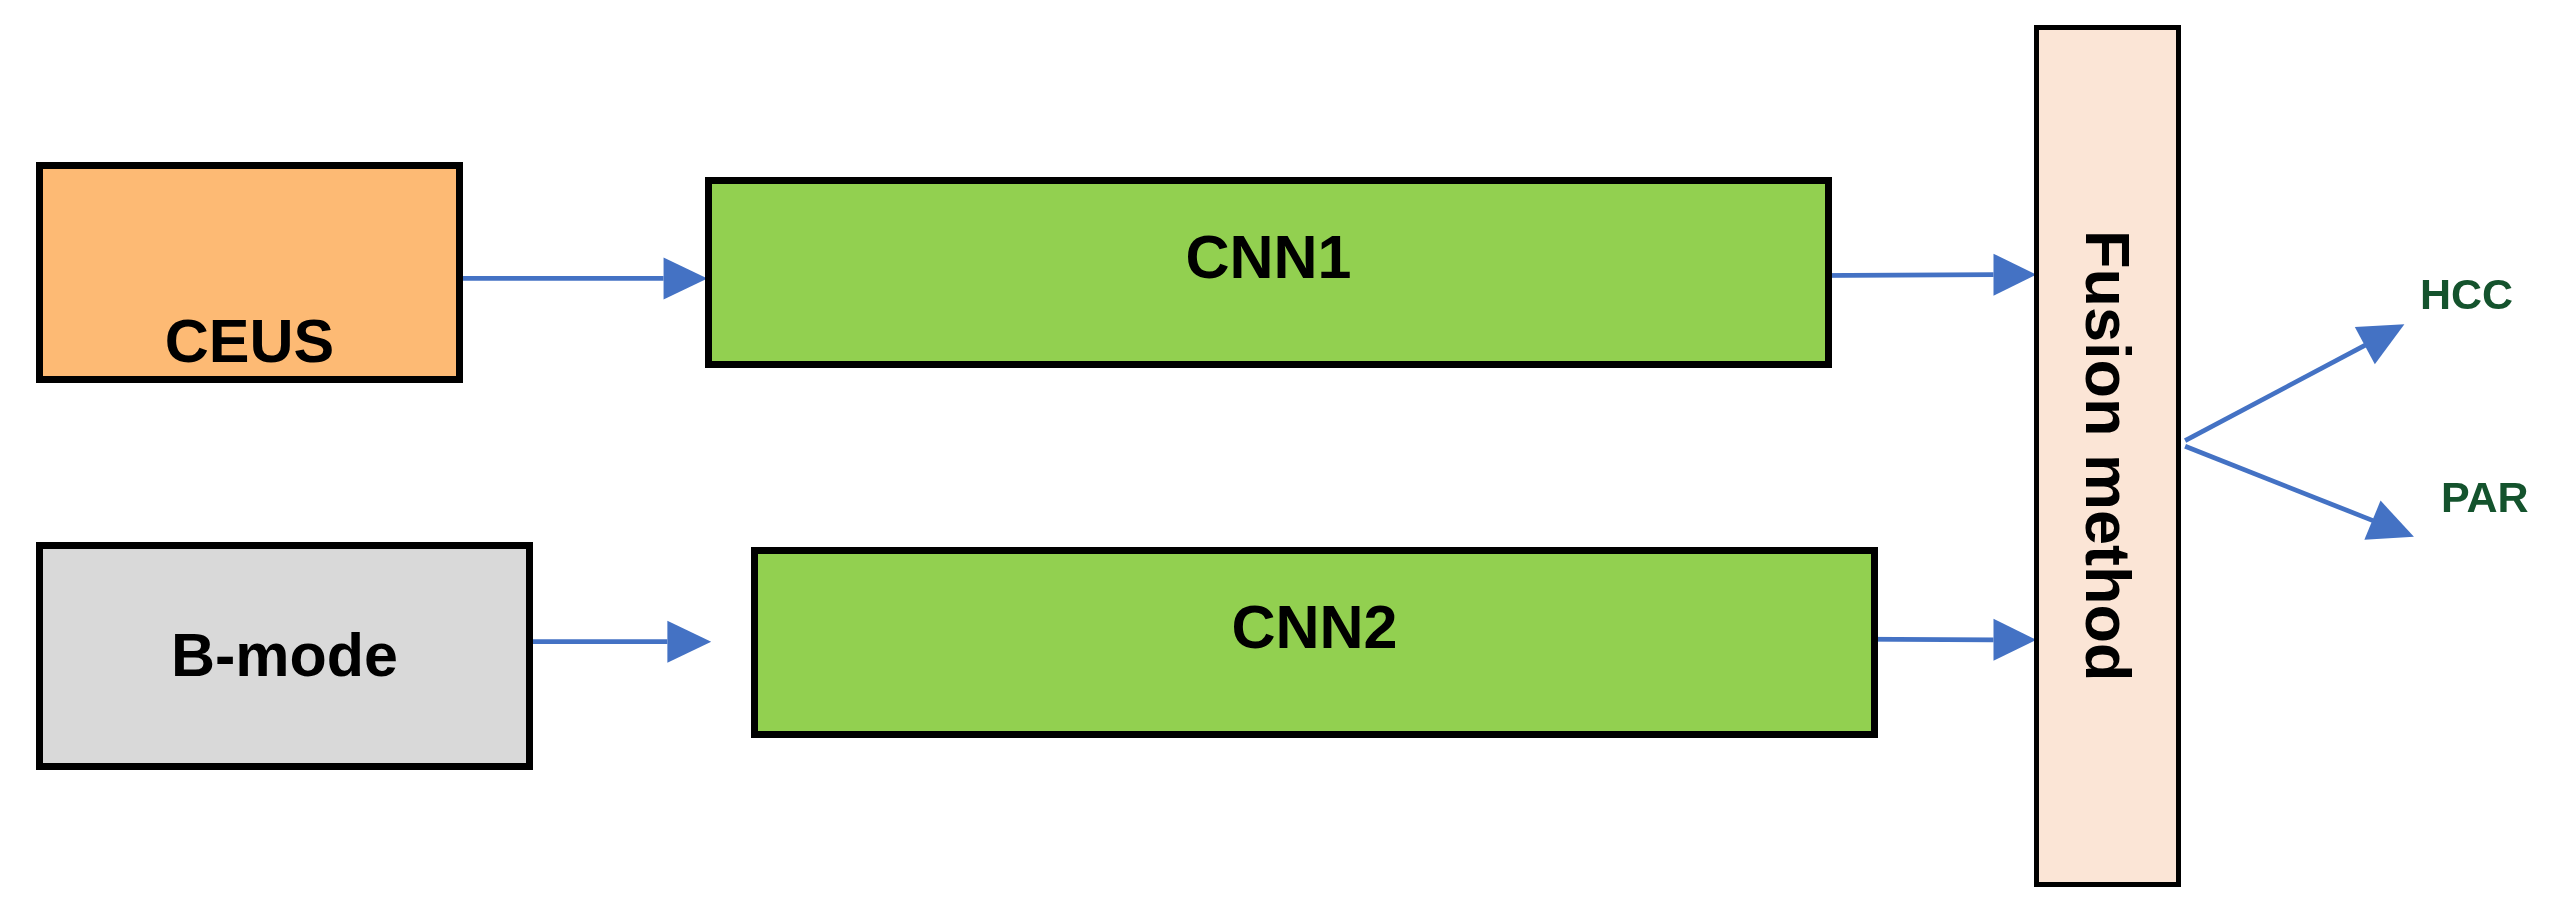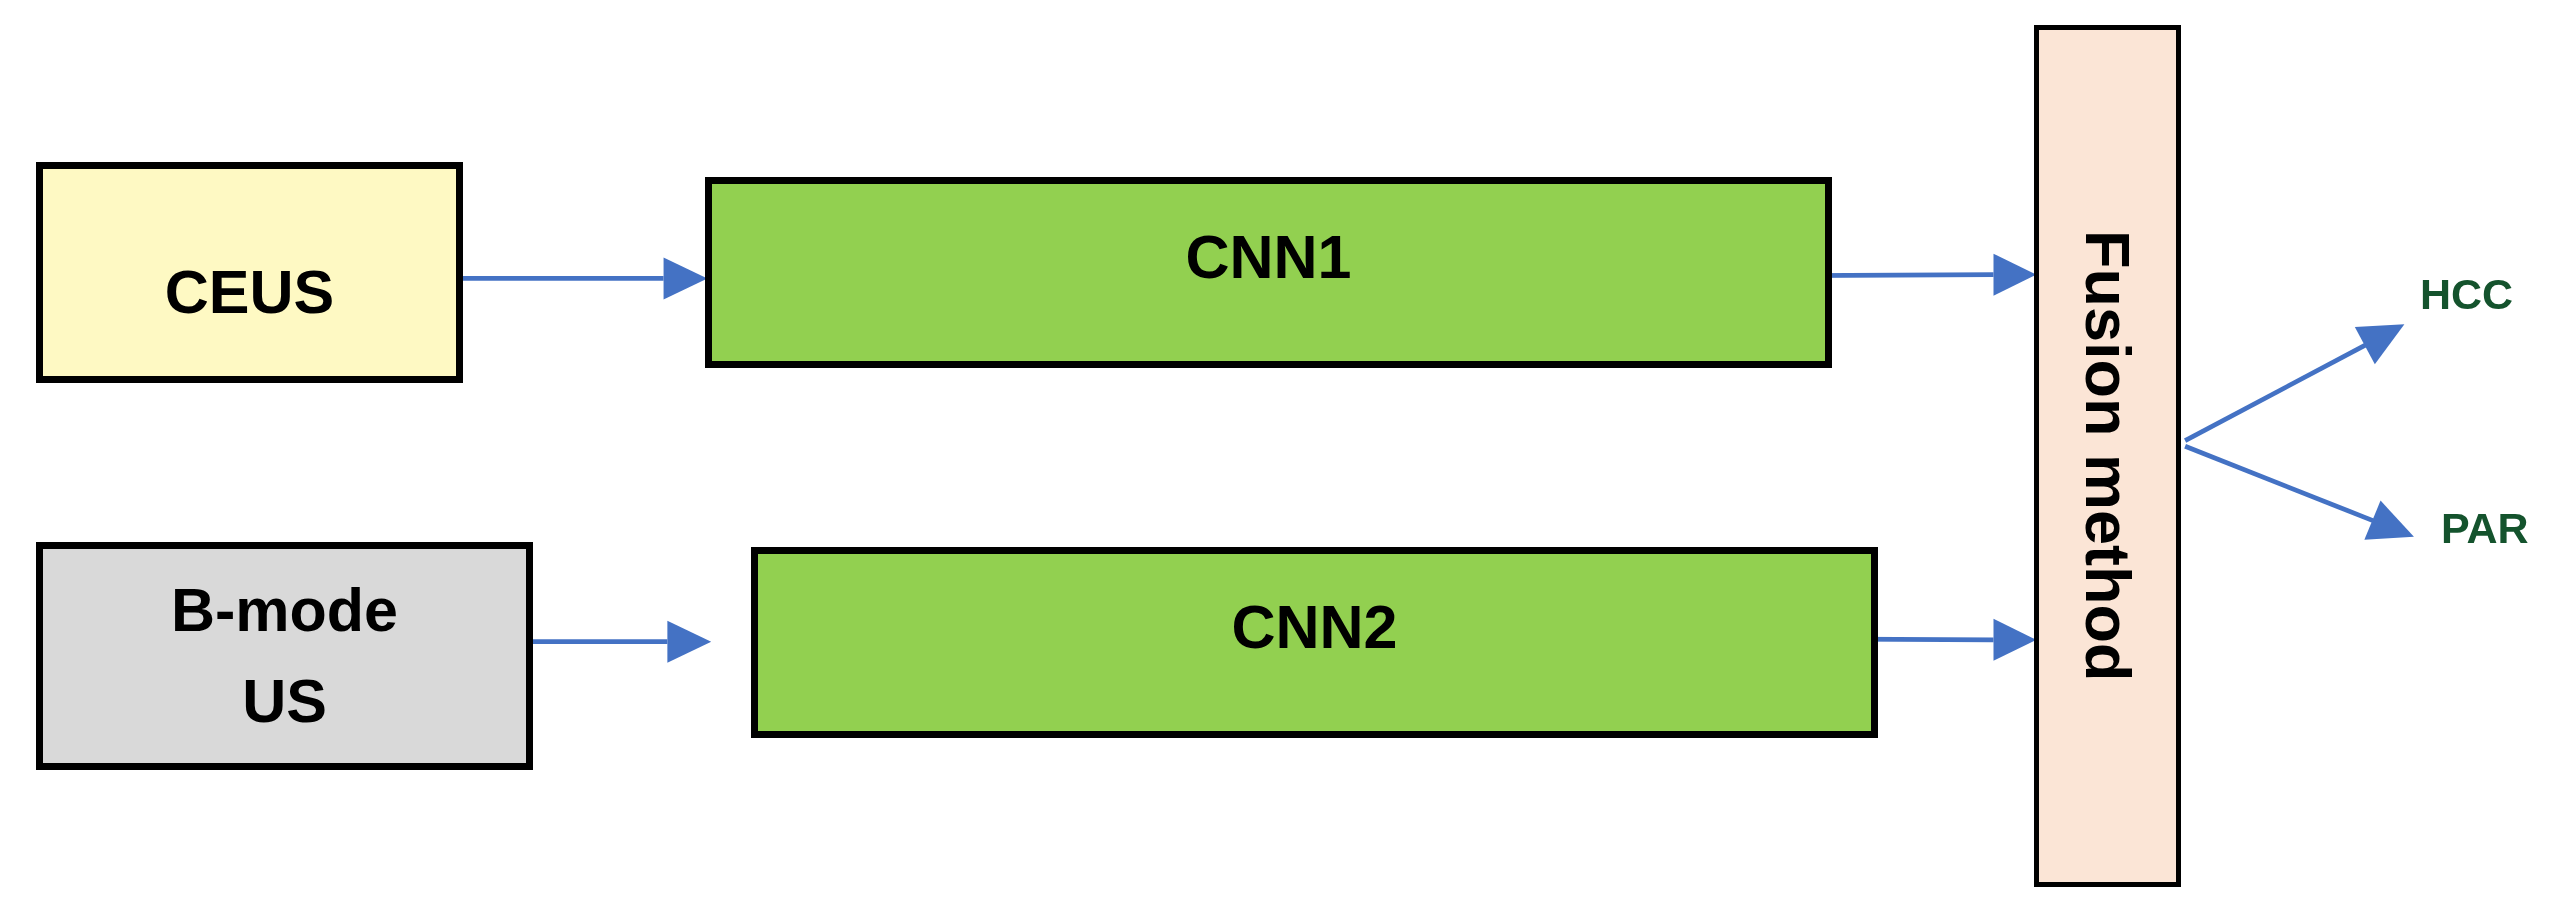--- a/index.html
+++ b/index.html
@@ -25,22 +25,22 @@
     font-weight: bold;
   }
   .node .label {
     font-size: 61px;
     line-height: 1.15;
     text-align: center;
     white-space: nowrap;
   }
   #node-ceus {
     left: 36px; top: 162px; width: 427px; height: 221px;
-    background: #fef9c3;
-    align-items: center;
+    background: #fdba74;
+    align-items: flex-end;
     padding-top: 40px;
   }
   #node-bmode {
     left: 36px; top: 542px; width: 497px; height: 228px;
     background: #D9D9D9;
     align-items: center;
   }
   #node-bmode .label { line-height: 1.5; }
   #node-cnn1 {
     left: 705px; top: 177px; width: 1127px; height: 191px;
@@ -67,21 +67,21 @@
     font-size: 63px;
   }
   .out-label {
     position: absolute;
     font-size: 43px;
     font-weight: bold;
     color: #14532d;
     white-space: nowrap;
   }
   #label-hcc { left: 2420px; top: 270px; }
-  #label-par { left: 2441px; top: 504px; }
+  #label-par { left: 2441px; top: 473px; }
   #arrow-layer {
     position: absolute;
     left: 0; top: 0;
     width: 2576px; height: 924px;
     pointer-events: none;
   }
   #arrow-layer line { stroke: #4472C4; stroke-width: 5; }
   #arrow-layer polygon { fill: #4472C4; }
 </style>
 </head>
@@ -116,21 +116,20 @@
     </g>
   </svg>
 
   <div class="node" id="node-ceus">
     <div class="label">CEUS</div>
   </div>
 
   <div class="node" id="node-bmode">
     <div class="label">
       <div>B-mode</div>
-      <div>US</div>
     </div>
   </div>
 
   <div class="node" id="node-cnn1">
     <div class="label">CNN1</div>
   </div>
 
   <div class="node" id="node-cnn2">
     <div class="label">CNN2</div>
   </div>

